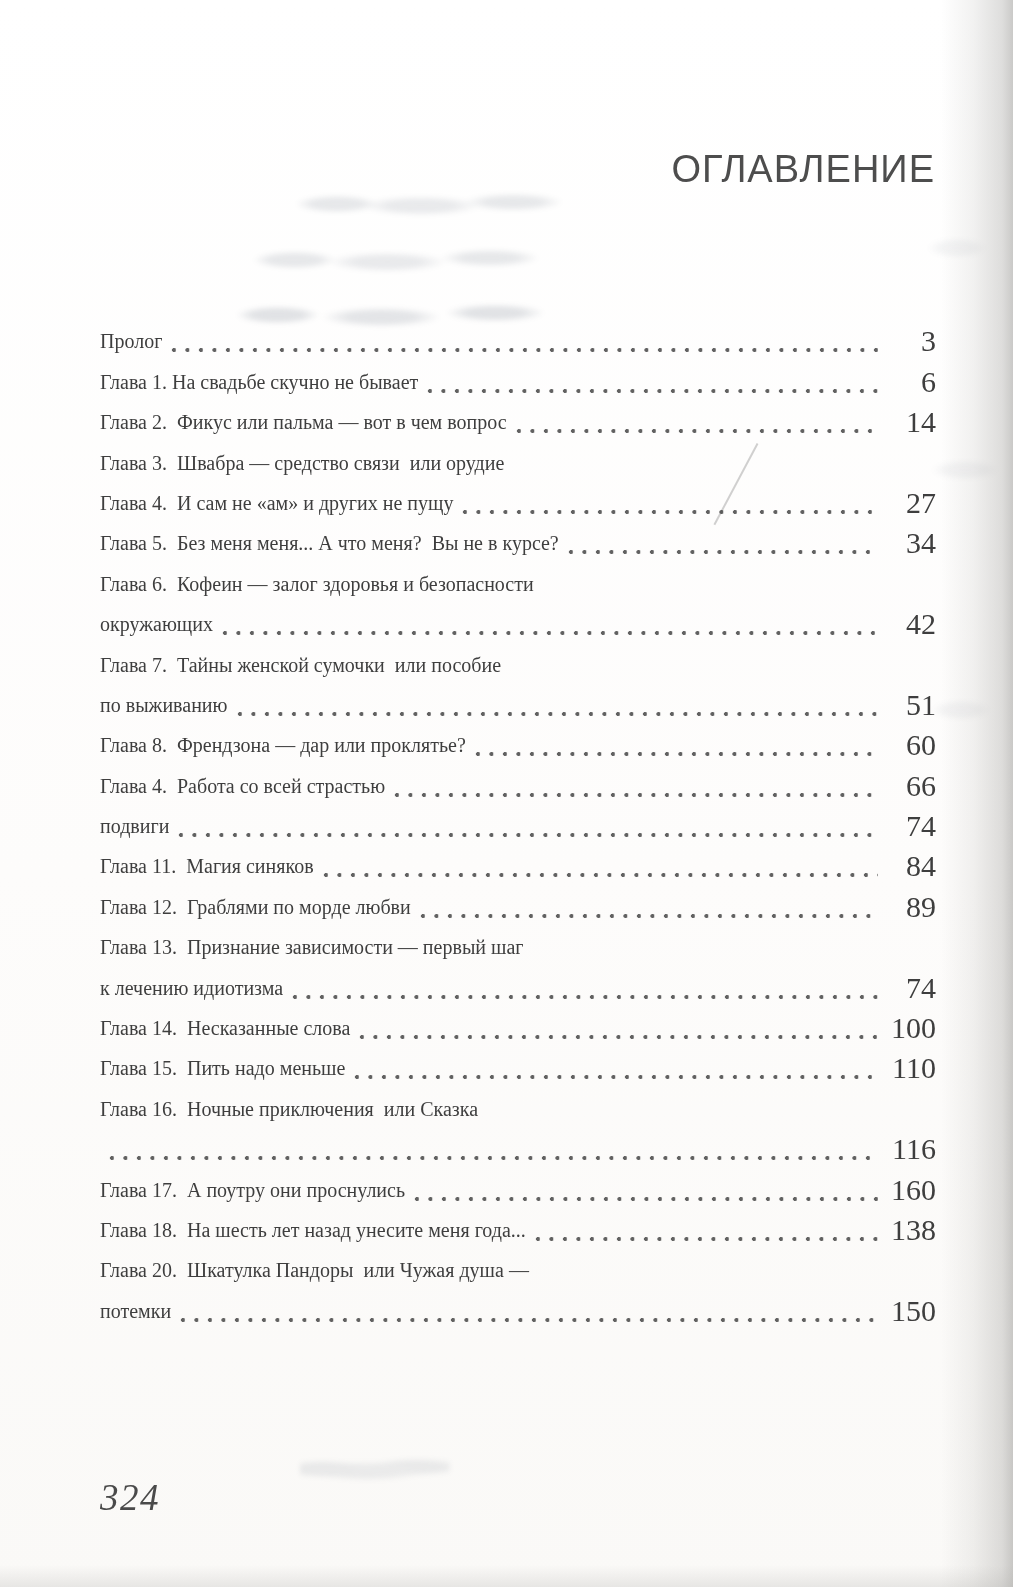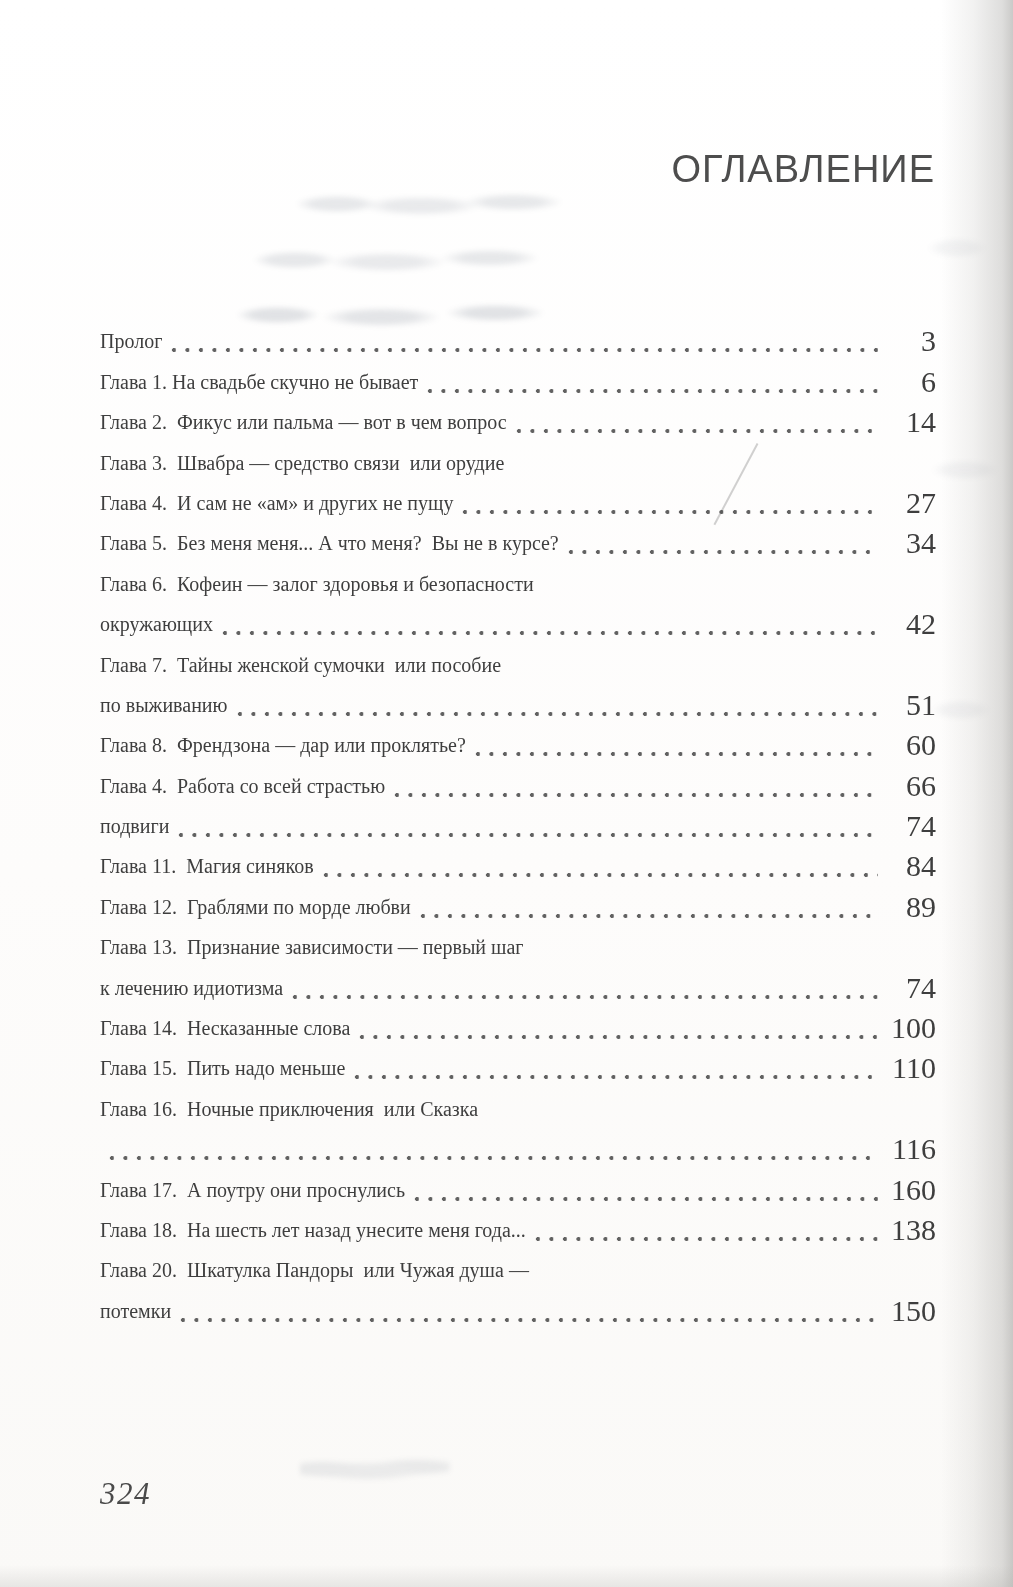--- a/index.html
+++ b/index.html
@@ -59,21 +59,21 @@
     text-align: right;
     font-size: 30px;
     line-height: 34px;
     color: #3e3e3e;
   }
   
   .folio {
     position: absolute;
     left: 100px; top: 1476px;
     font-style: italic;
-    font-size: 31px;
+    font-size: 37px;
     letter-spacing: 1.5px;
     color: #4a4a4a;
   }
   
   .ghost {
     position: absolute;
     filter: blur(2.5px);
     opacity: 0.16;
     background-image:
       radial-gradient(ellipse 42px 9px at 15% 50%, #6d7685 60%, transparent 100%),

